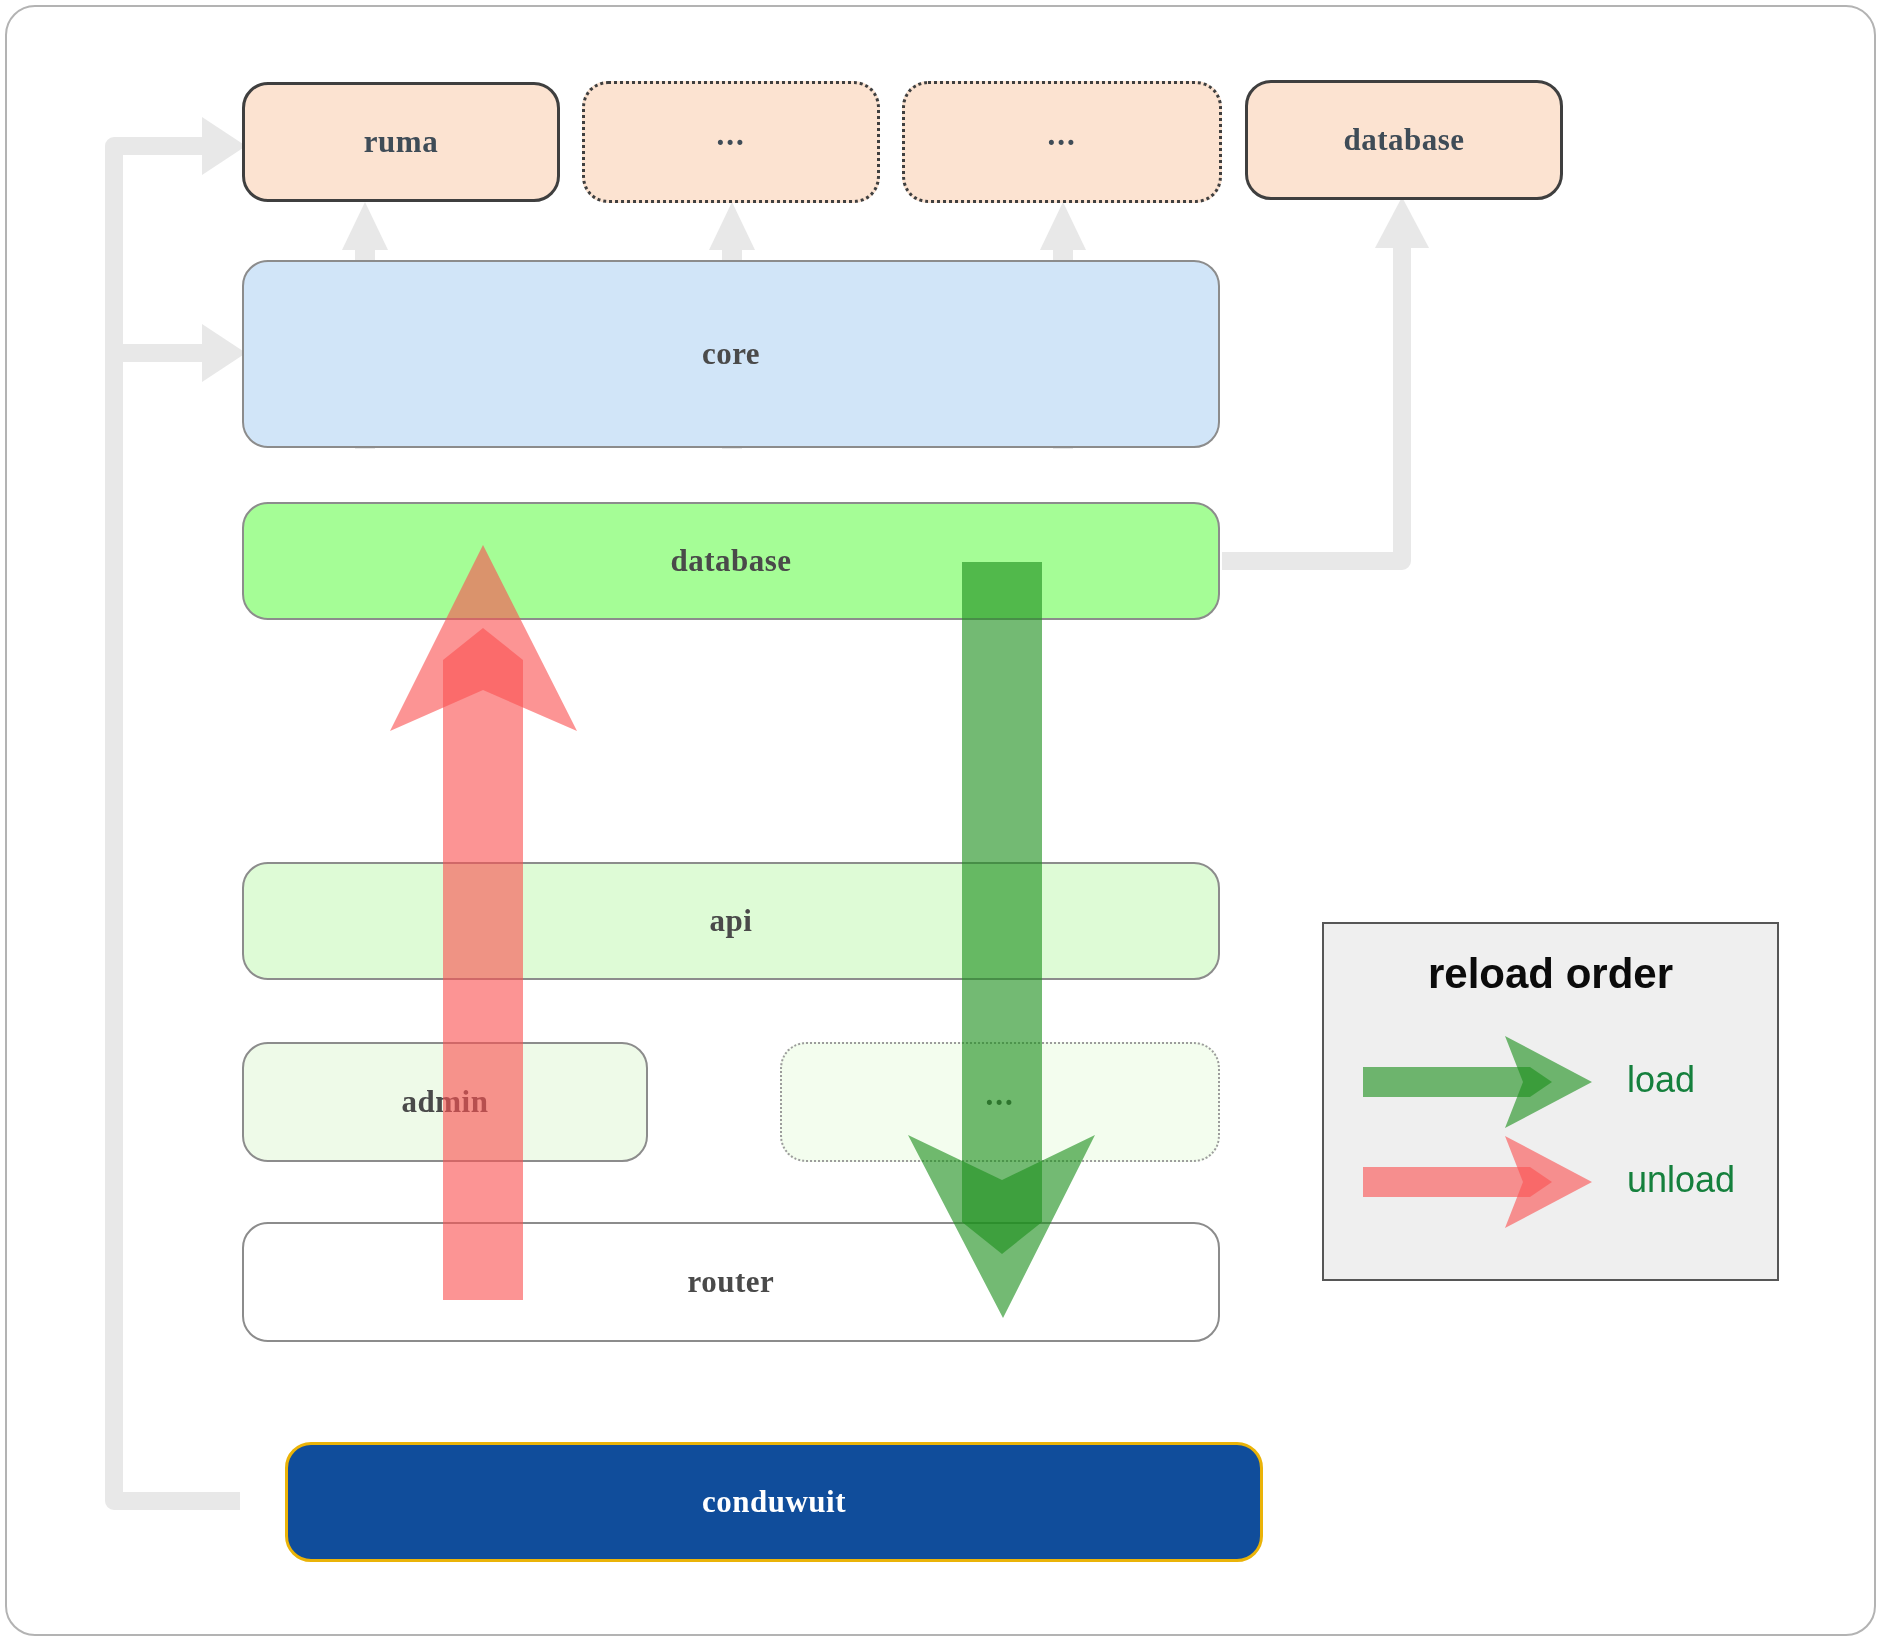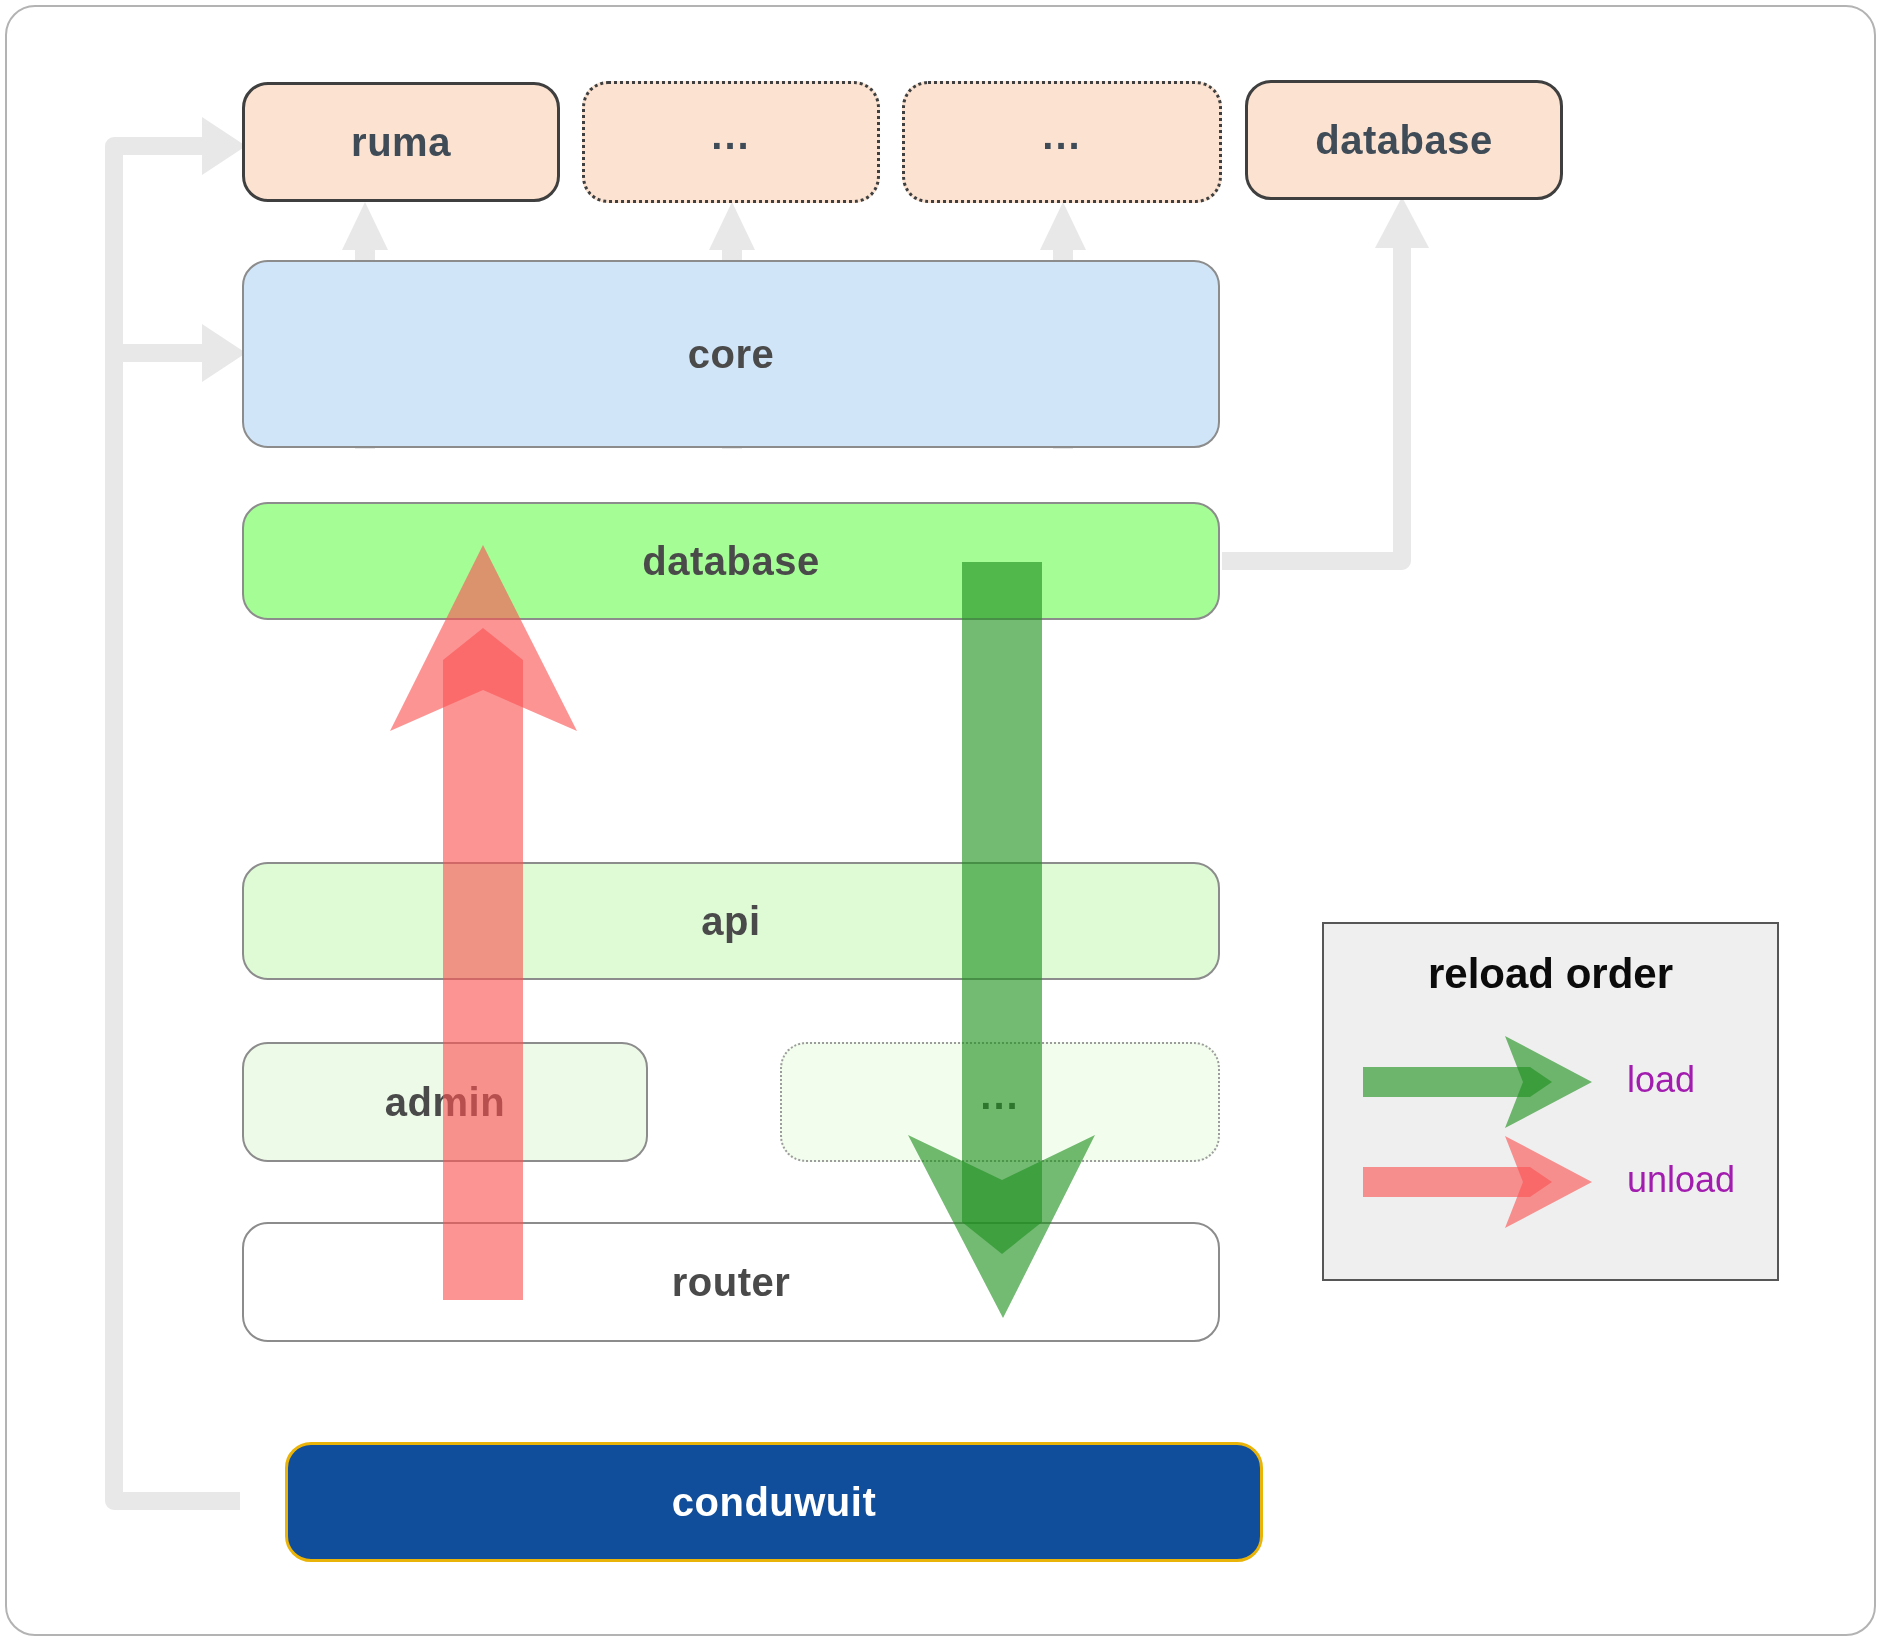--- a/index.html
+++ b/index.html
@@ -3,32 +3,32 @@
 <meta charset="utf-8">
 <style>
   html,body{margin:0;padding:0;background:#ffffff;}
   body{font-family:"Liberation Sans","DejaVu Sans",sans-serif;}
   .canvas{position:relative;width:1883px;height:1643px;background:#ffffff;overflow:hidden;}
   .frame{position:absolute;left:5px;top:5px;width:1871px;height:1631px;border:2px solid #b3b3b3;border-radius:30px;box-sizing:border-box;}
   .layer{position:absolute;left:0;top:0;width:1883px;height:1643px;pointer-events:none;}
   .layer.connectors{z-index:0;}
   .layer.flows{z-index:3;}
   .node{position:absolute;display:flex;align-items:center;justify-content:center;box-sizing:border-box;border-radius:26px;z-index:1;}
-  .node .lbl{font-size:40px;font-weight:600;color:#4a4a4a;letter-spacing:0.5px;}
+  .node .lbl{font-size:31px;font-weight:600;color:#4a4a4a;letter-spacing:0.5px;font-family:Liberation Serif, serif;}
   .node .lbl.top{color:#3f4c57;}
   .node .lbl.dots{transform:translateY(-7px);font-weight:700;letter-spacing:2px;}
   .node .lbl.white{color:#ffffff;font-weight:700;}
   .b-solid-dark{border:3px solid #3f3f3f;}
   .b-dotted-dark{border:3px dotted #3f3f3f;}
   .b-solid-gray{border:2px solid #8c8c8c;}
   .b-dotted-gray{border:2px dotted #9c9c9c;}
   .b-solid-black{border:3px solid #eab308;margin-left:43px;}
   .legend{position:absolute;left:1322px;top:922px;width:457px;height:359px;box-sizing:border-box;border:2px solid #565656;z-index:1;}
   .legend-title{position:absolute;left:0;top:26px;width:100%;text-align:center;font-size:42px;font-weight:600;color:#0b0b0b;}
-  .legend-label{position:absolute;font-size:36px;color:#a21caf;z-index:4;}
+  .legend-label{position:absolute;font-size:36px;color:#15803d;z-index:4;}
   .legend-label.load{left:1627px;top:1059px;}
   .legend-label.unload{left:1627px;top:1159px;}
 </style>
 </head>
 <body>
 
 <div class="canvas">
 
   <div class="frame"></div>
 

